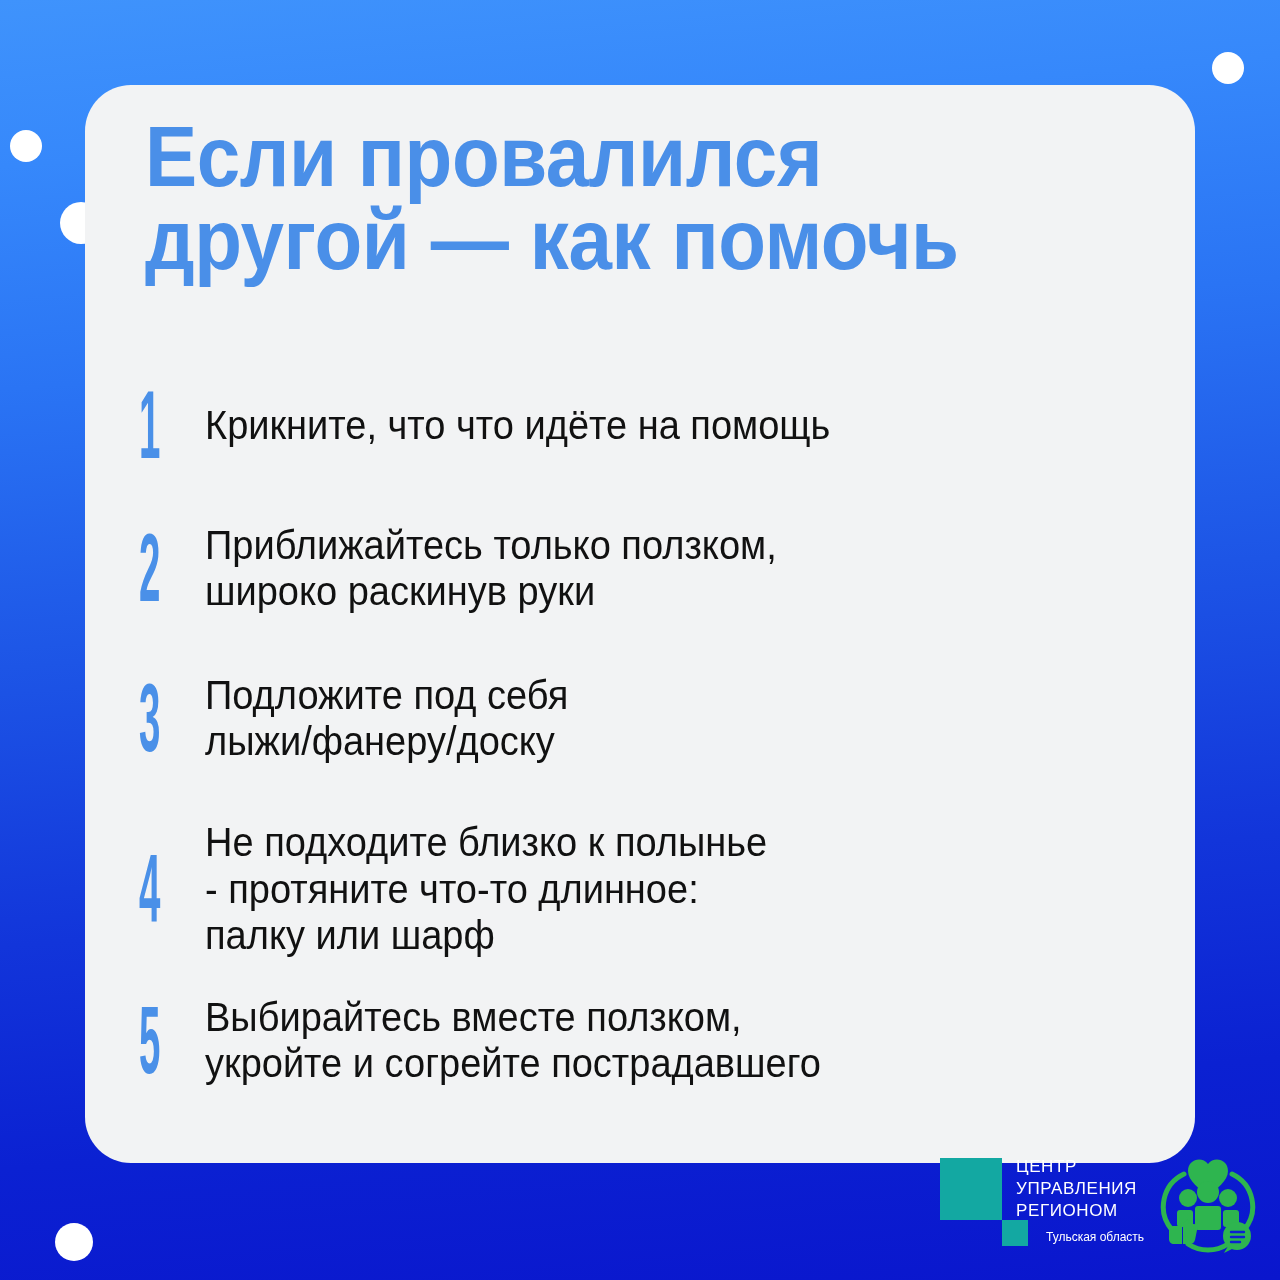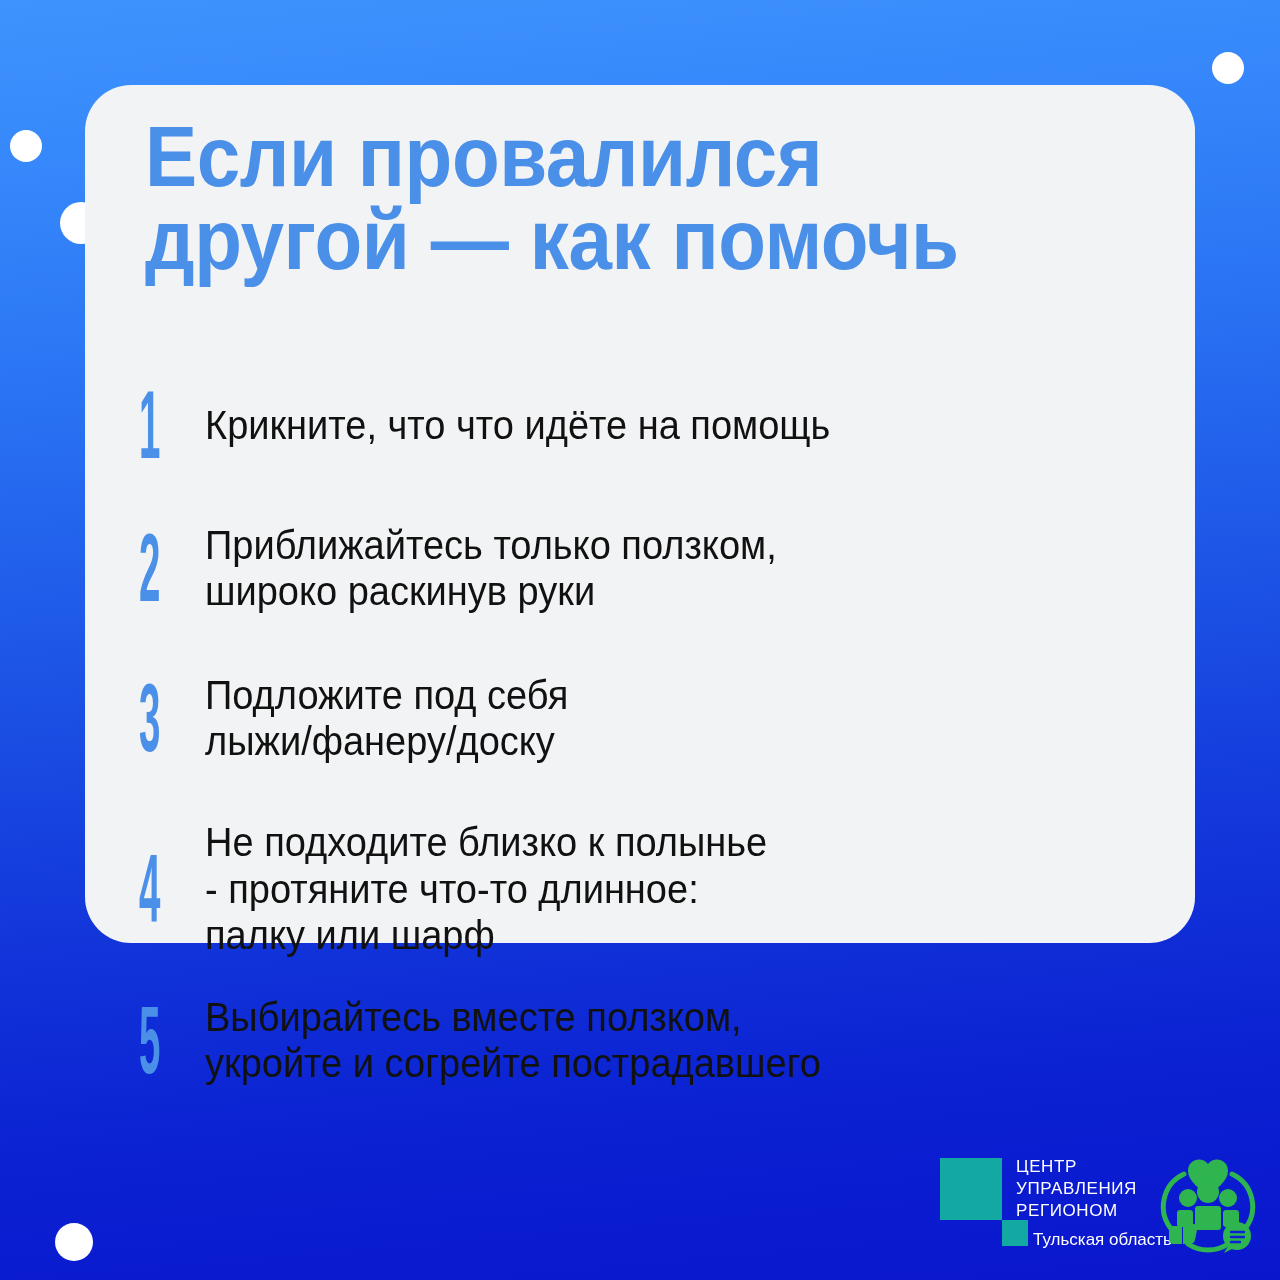--- a/index.html
+++ b/index.html
@@ -34,21 +34,21 @@
   .dot-left-one  { left: 10px;   top: 130px; width: 32px; height: 32px; }
   .dot-left-two  { left: 60px;   top: 202px; width: 42px; height: 42px; }
   .dot-bottom-left { left: 55px; top: 1223px; width: 38px; height: 38px; }
 
   
   #card {
     position: absolute;
     left: 85px;
     top: 85px;
     width: 1110px;
-    height: 858px;
+    height: 1078px;
     background: #f2f3f4;
     border-radius: 46px;
     box-sizing: border-box;
   }
 
   
   #title {
     position: absolute;
     left: 60px;
     top: 30px;
@@ -128,23 +128,23 @@
     left: 78px; top: 4px;
     color: #ffffff;
     font-size: 17px;
     font-weight: normal;
     line-height: 1.28;
     letter-spacing: 0.6px;
   }
   .logo-words span { display: block; white-space: nowrap; }
   .logo-region {
     position: absolute;
-    left: 95px; top: 78px;
+    left: 108px; top: 78px;
     color: #ffffff;
-    font-size: 17px;
+    font-size: 12px;
     white-space: nowrap;
   }
 
   
   #emblem {
     position: absolute;
     left: 1158px;
     top: 1152px;
     width: 100px;
     height: 110px;

